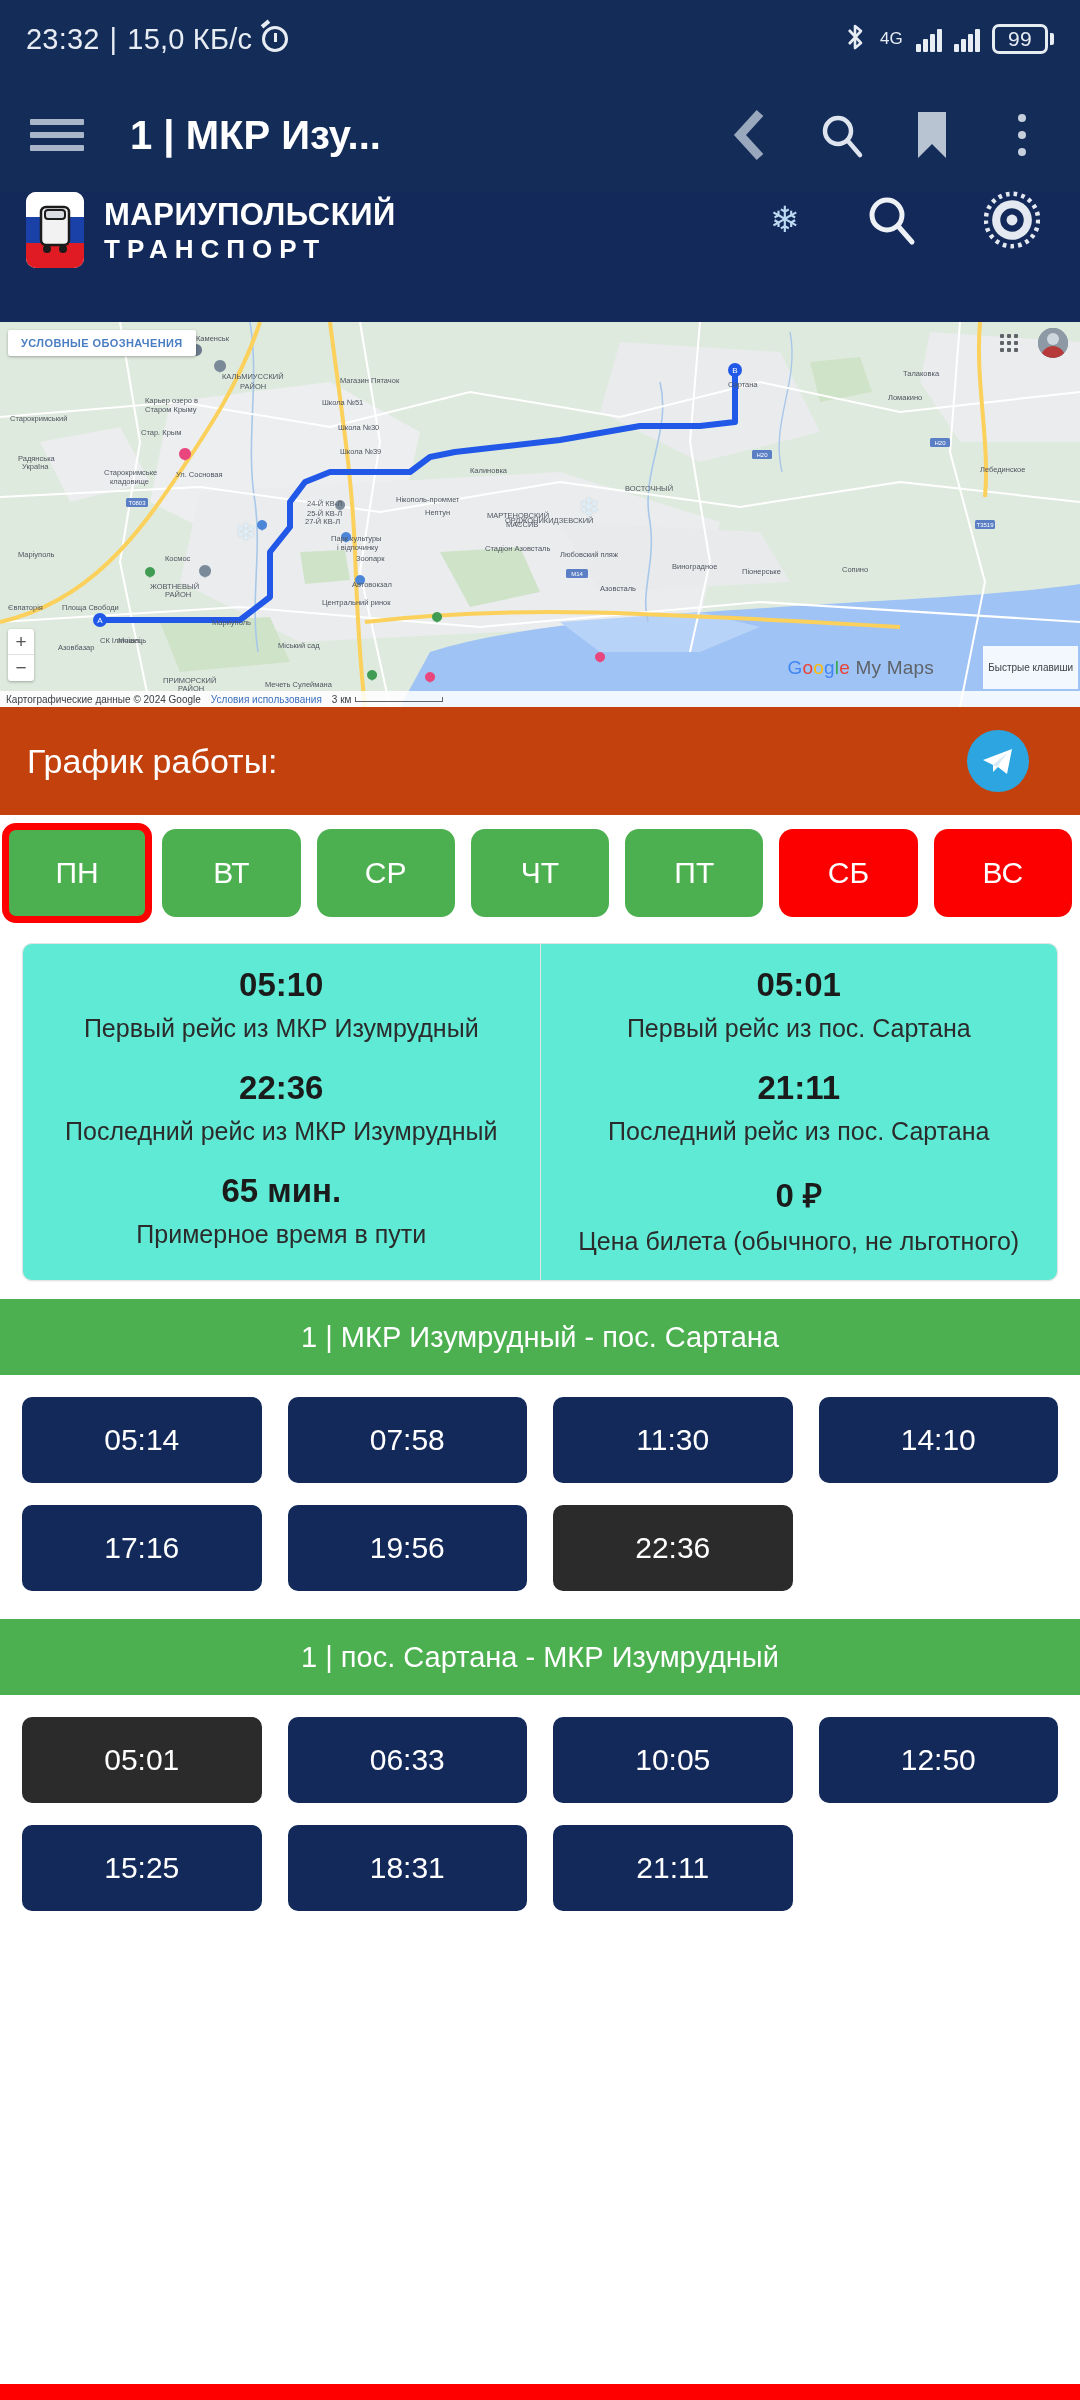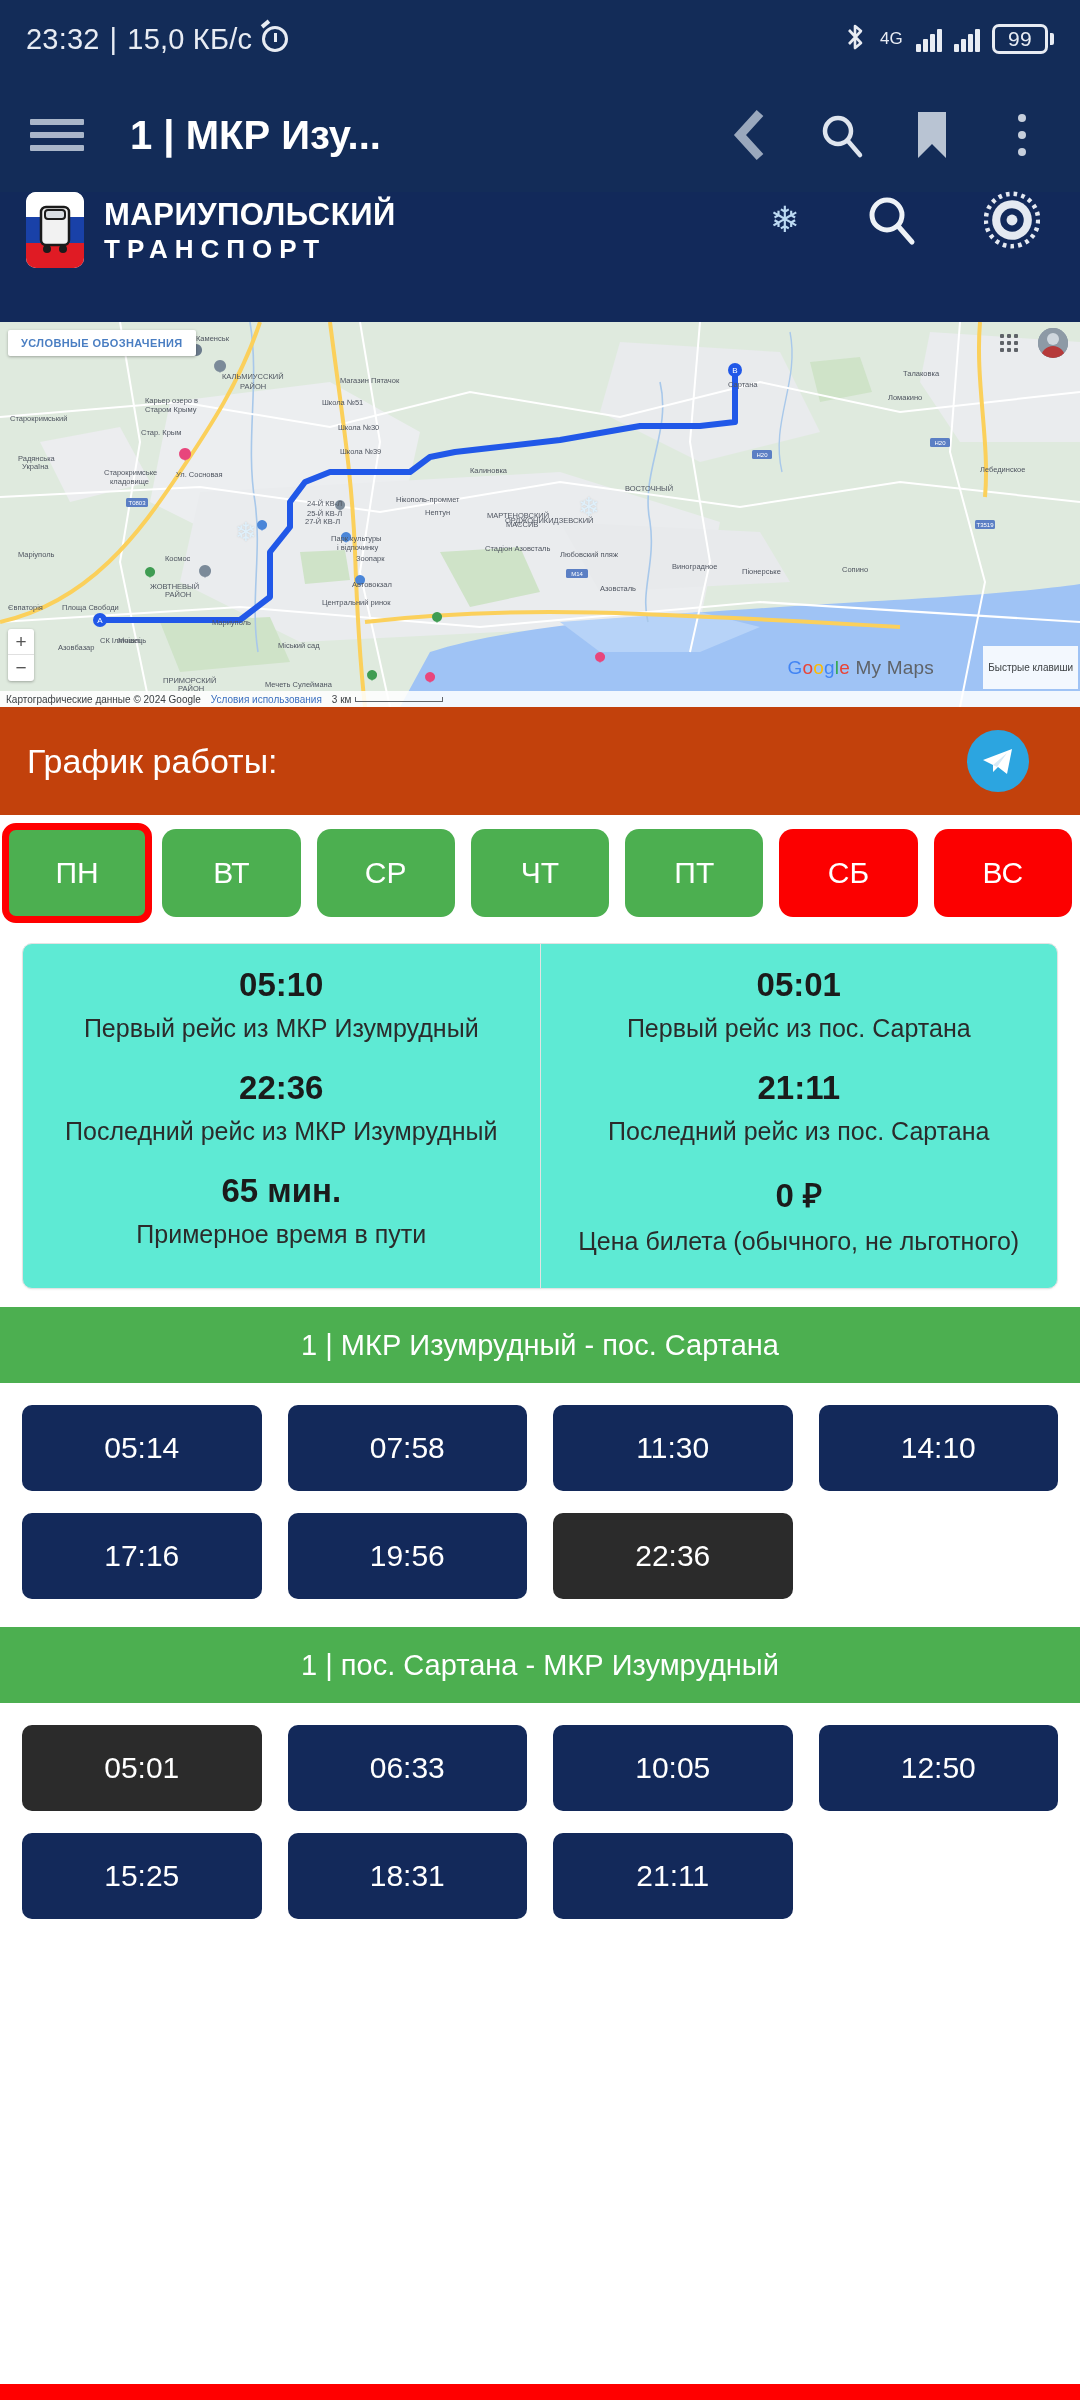--- a/index.html
+++ b/index.html
@@ -124,21 +124,21 @@
   .day.sel{ outline:7px solid #FF0000; outline-offset:-1px; border-radius:8px; }
 
   
   .infocard{
     margin:12px 22px 0 22px; background:#5eead4; border:1px solid #e3e3e3;
     border-radius:10px; display:flex; box-shadow:0 1px 2px rgba(0,0,0,.05);
   }
   .infocol{ flex:1; padding:22px 10px 24px 10px; }
   .infocol + .infocol{ border-left:1px solid #e3e3e3; }
   .inforow{ text-align:center; margin-bottom:26px; }
-  .inforow:last-child{ margin-bottom:8px; }
+  .inforow:last-child{ margin-bottom:0; }
   .inforow .big{ font-size:33px; font-weight:700; color:#1b1b1b; }
   .inforow .sub{ font-size:25px; color:#2b2b2b; margin-top:10px; }
 
   
   .dirhead{
     background:#4CAF50; color:#fff; height:76px; display:flex;
     align-items:center; justify-content:center; font-size:29px; margin-top:18px;
   }
   .times{ display:flex; flex-wrap:wrap; gap:22px 26px; padding:22px 22px 10px 22px; }
   .chip{

